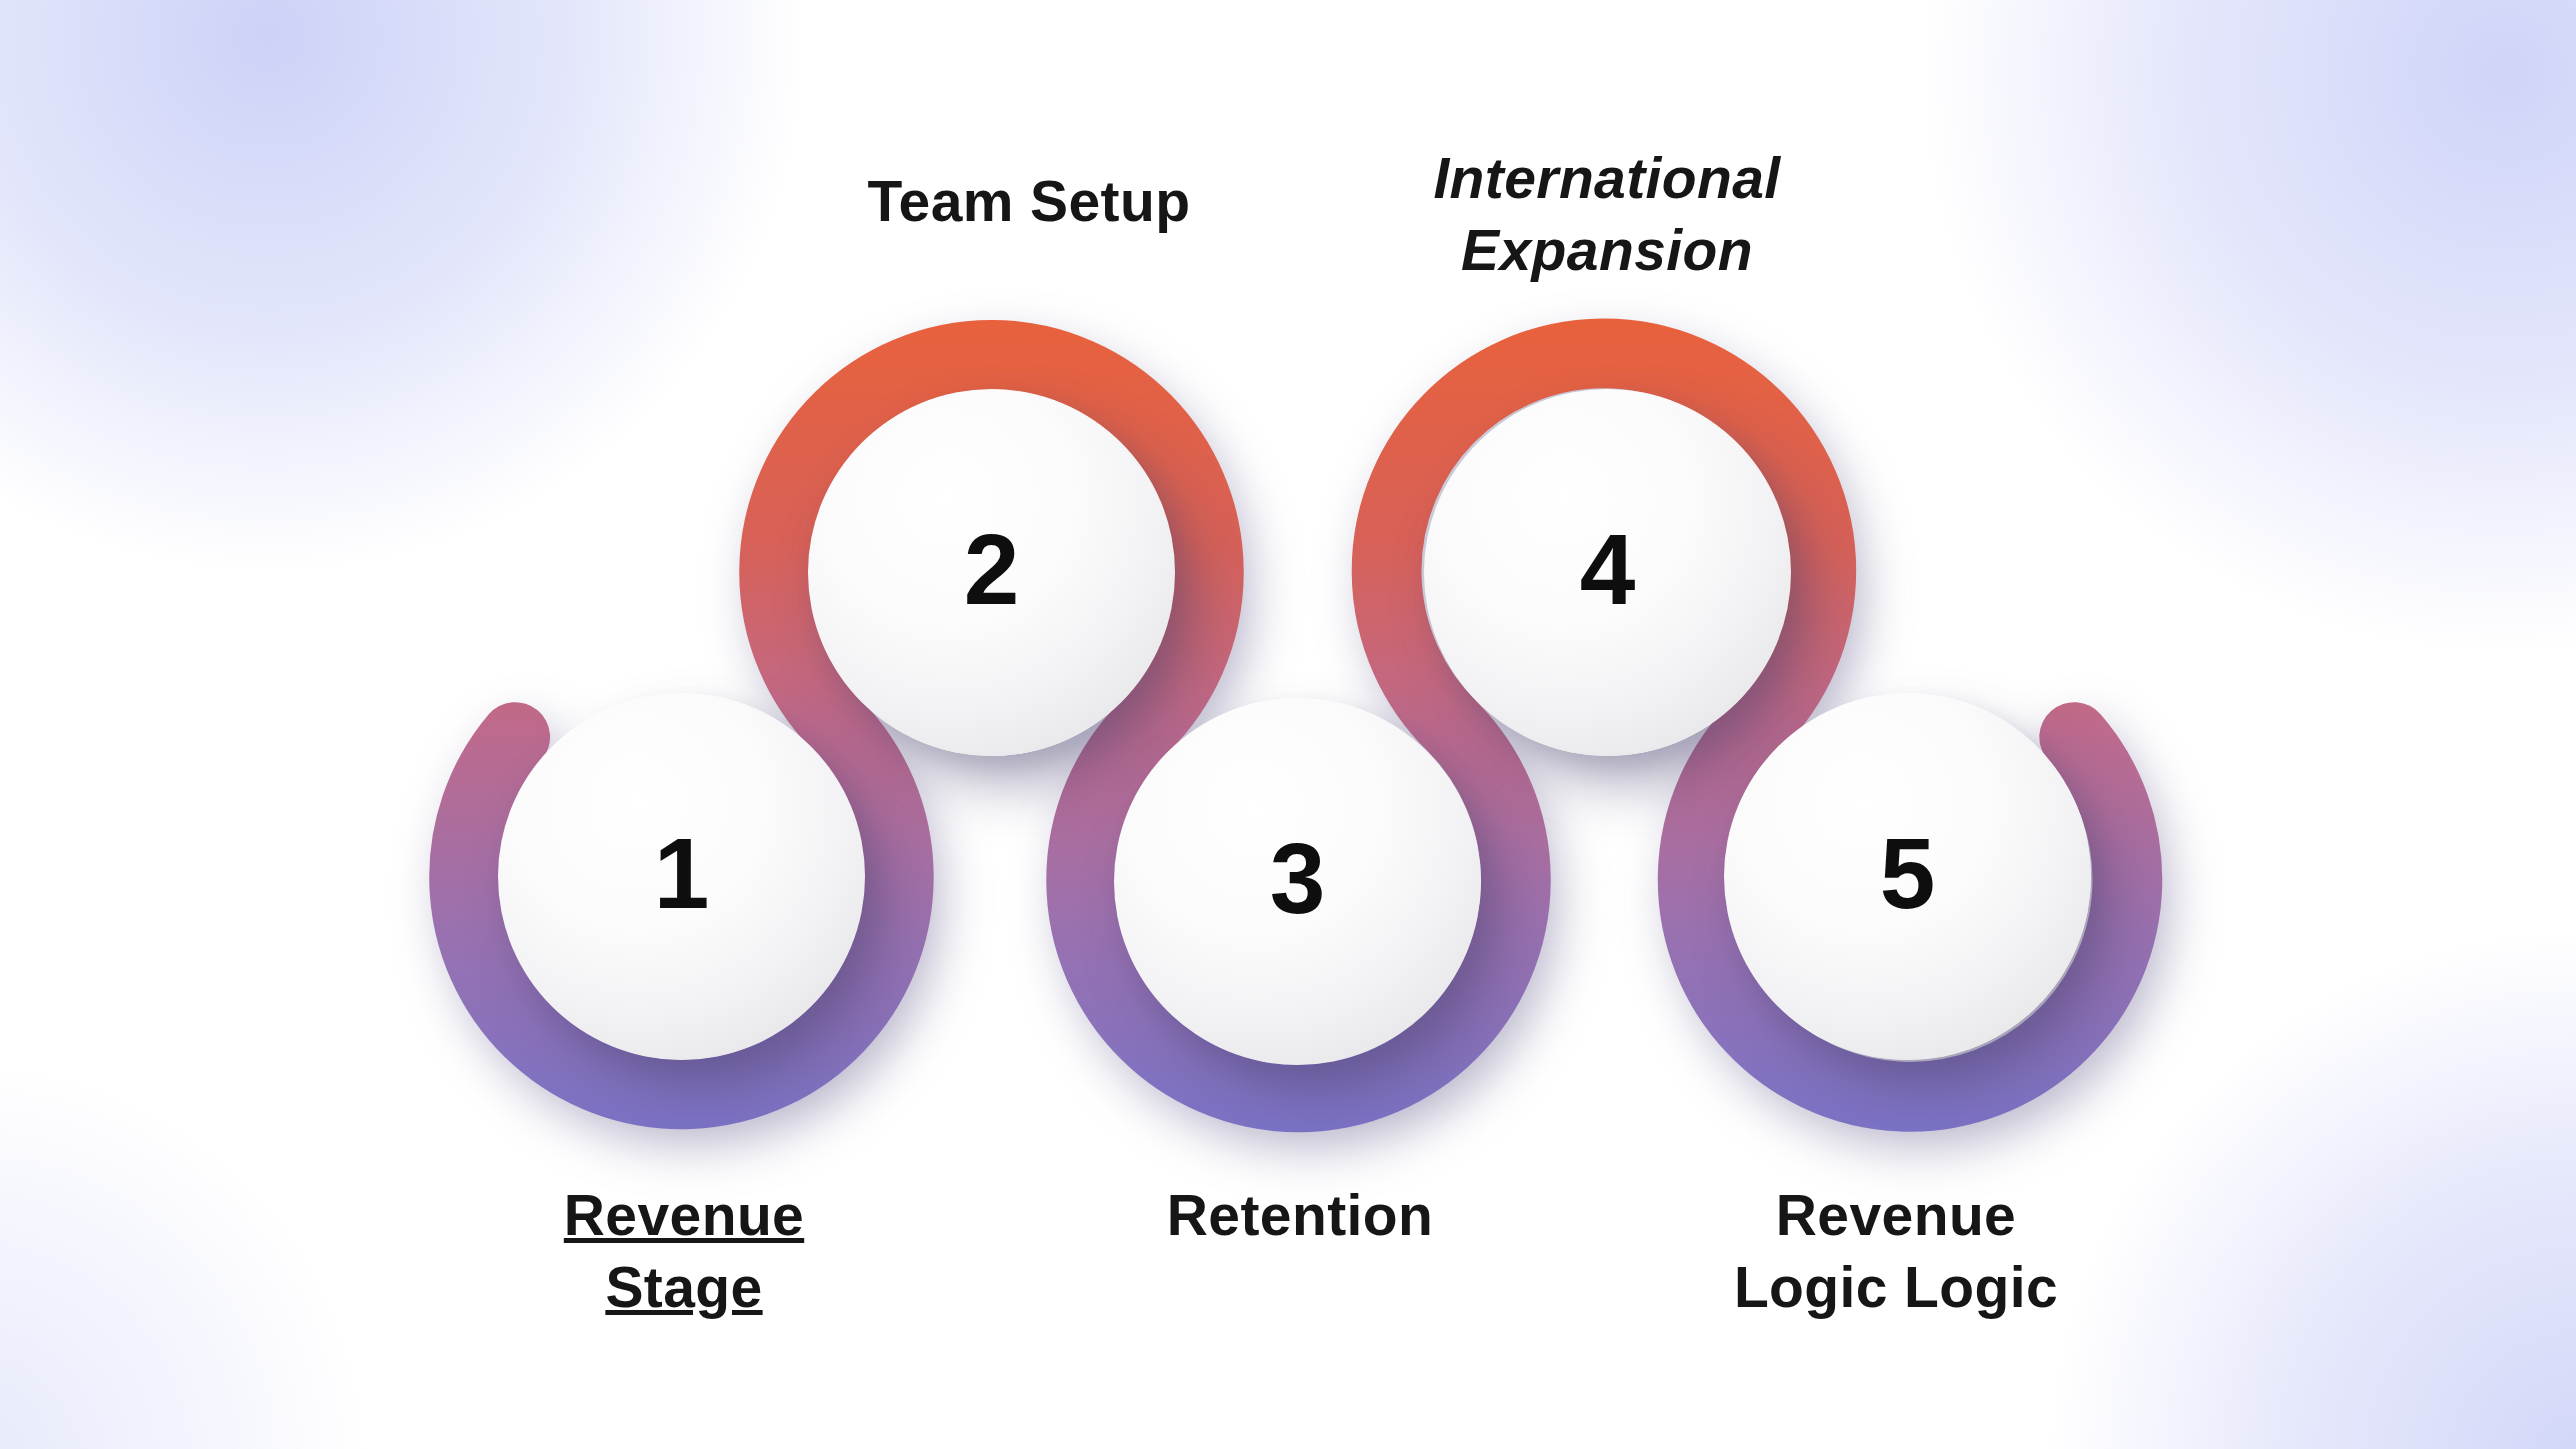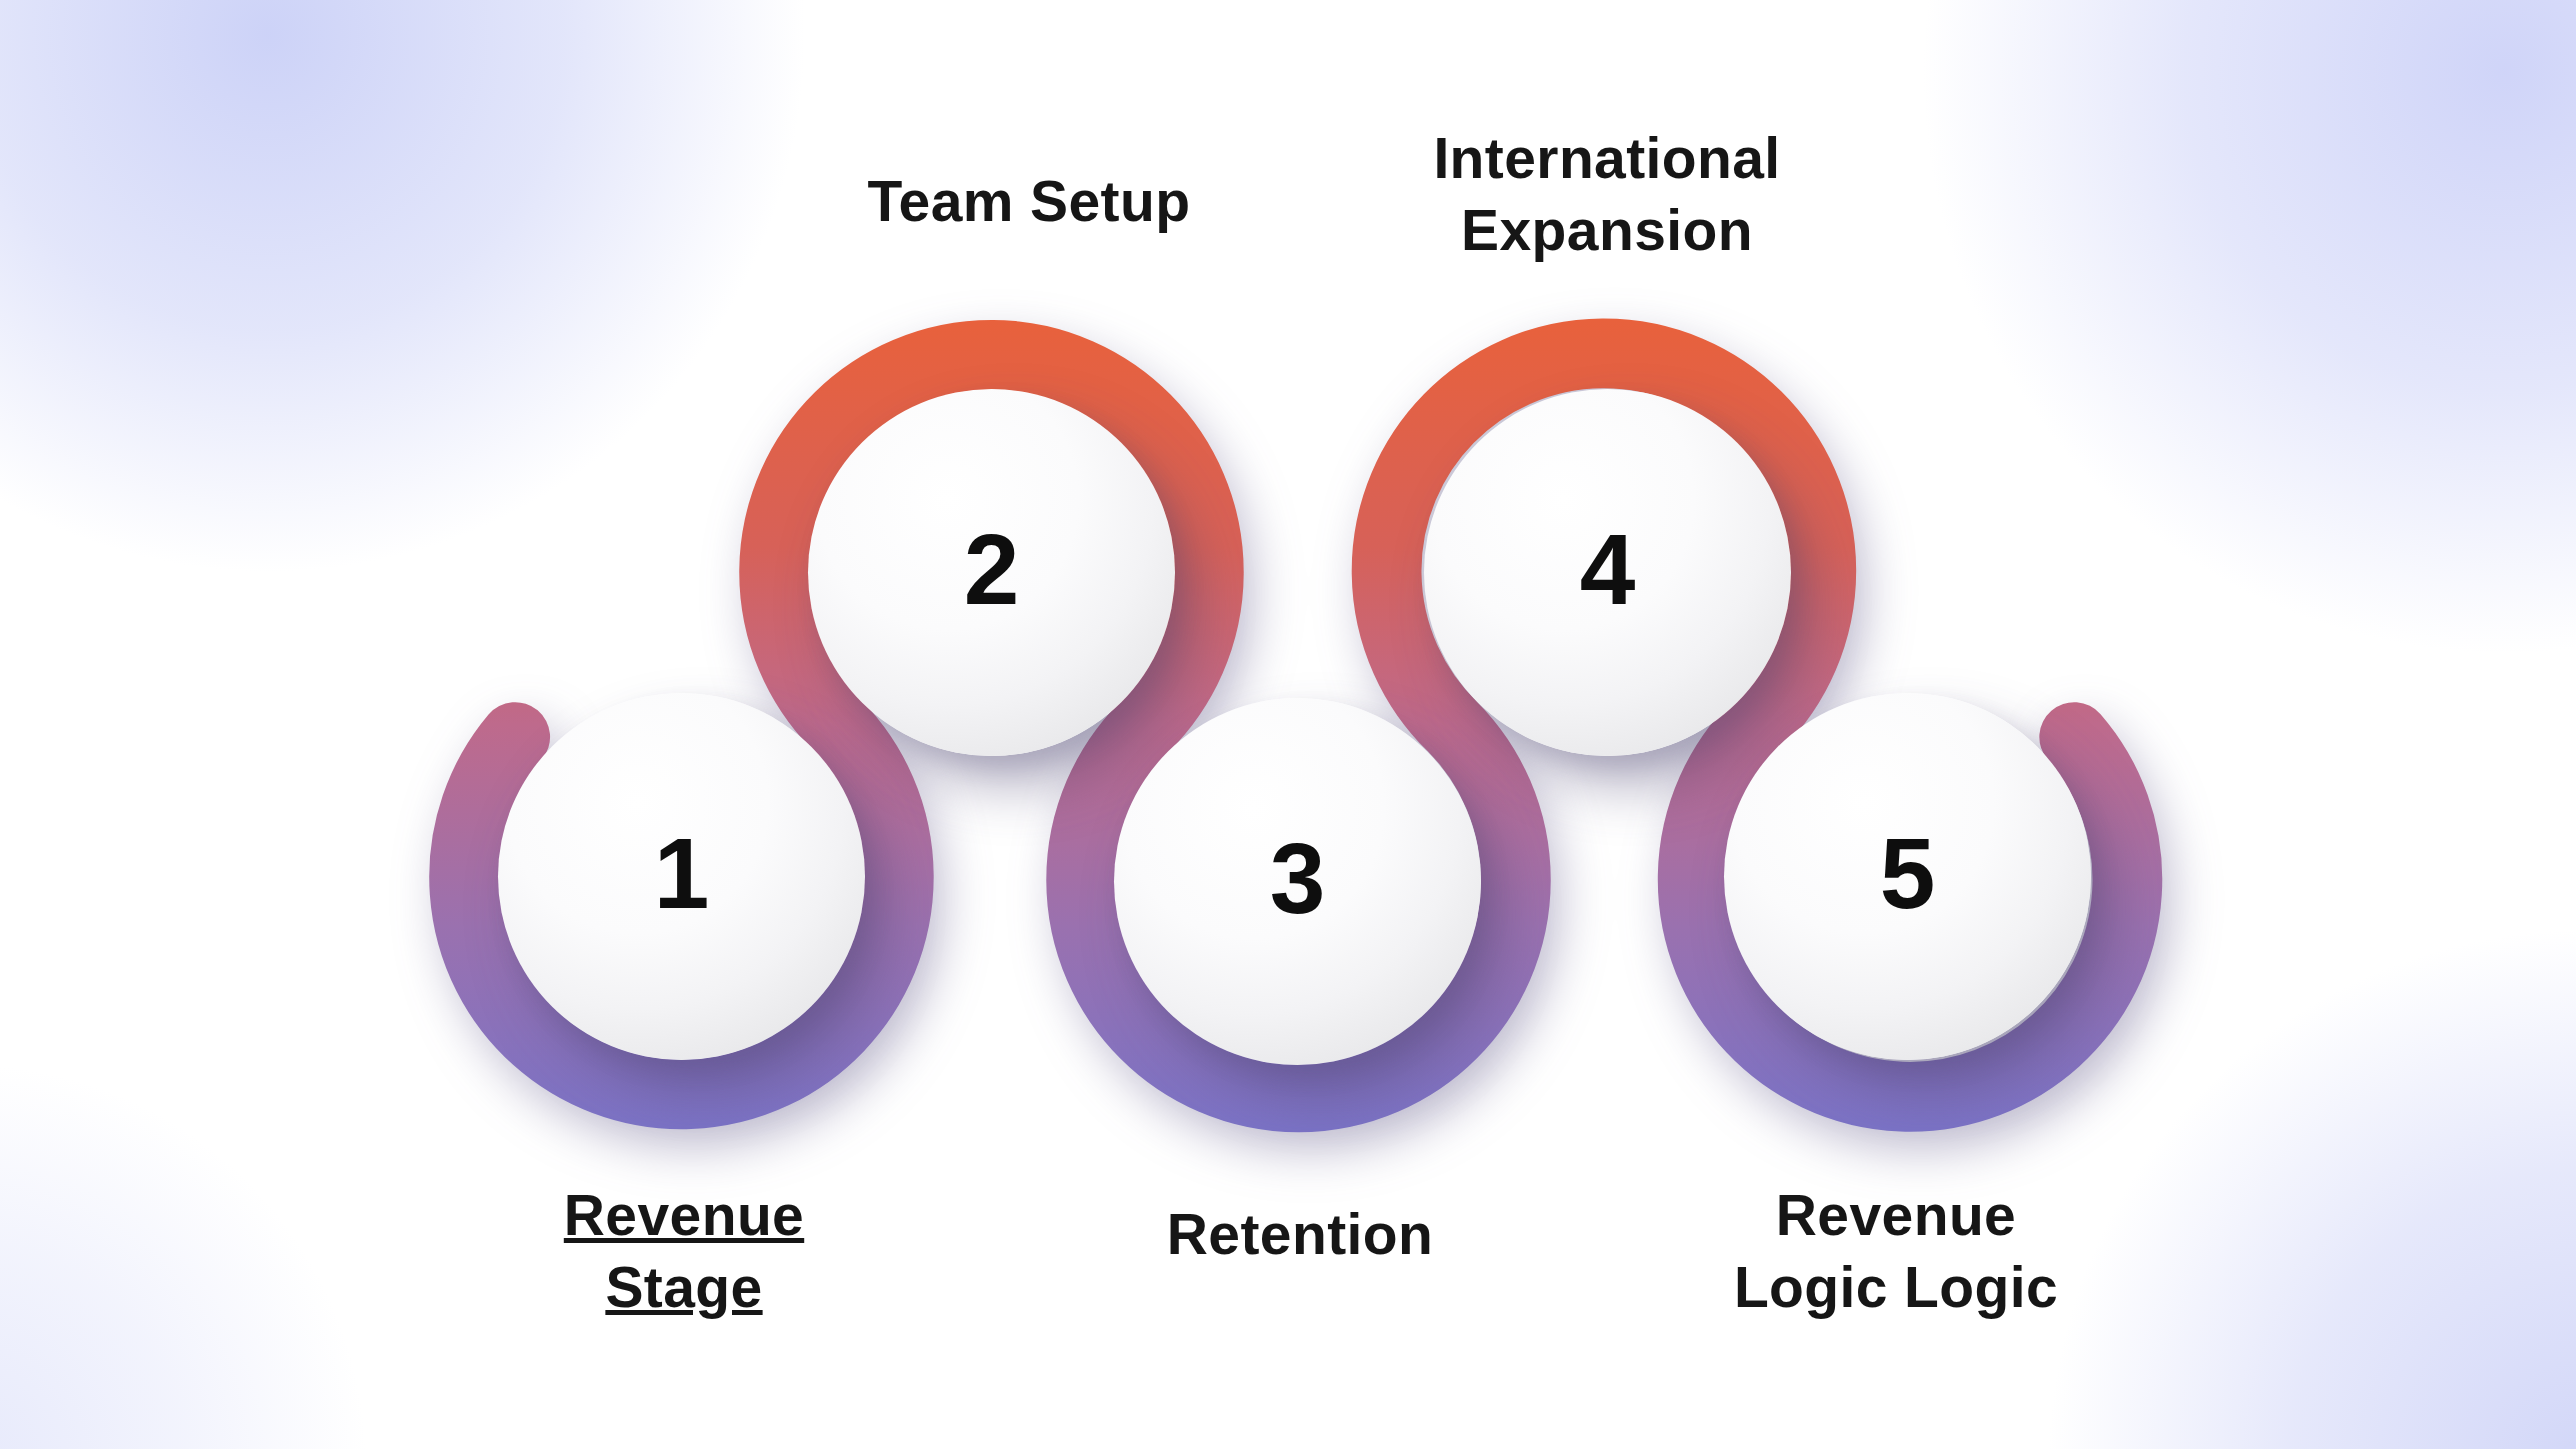--- a/index.html
+++ b/index.html
@@ -40,23 +40,23 @@
     transform:translateY(-3.6px);
   }
 
   .label{
     position:absolute;z-index:3;width:680px;transform:translateX(-50%);
     text-align:center;font-weight:700;font-size:57px;line-height:72px;color:#161616;
     letter-spacing:0.4px;
   }
   .label span{display:block;}
   .label-2{left:1029px;top:165px;}
-  .label-4{left:1607px;top:122px;}
+  .label-4{left:1607px;top:142px;font-style:italic;}
   .label-1{left:684px;top:1179px;text-decoration:underline;}
-  .label-3{left:1300px;top:1179px;margin-top:19px;}
+  .label-3{left:1300px;top:1179px;}
   .label-5{left:1896px;top:1179px;}
 </style>
 </head>
 <body>
 
 <div class="stage">
 
   <div class="blob blob-tl"></div>
   <div class="blob blob-tr"></div>
   <div class="blob blob-br"></div>

